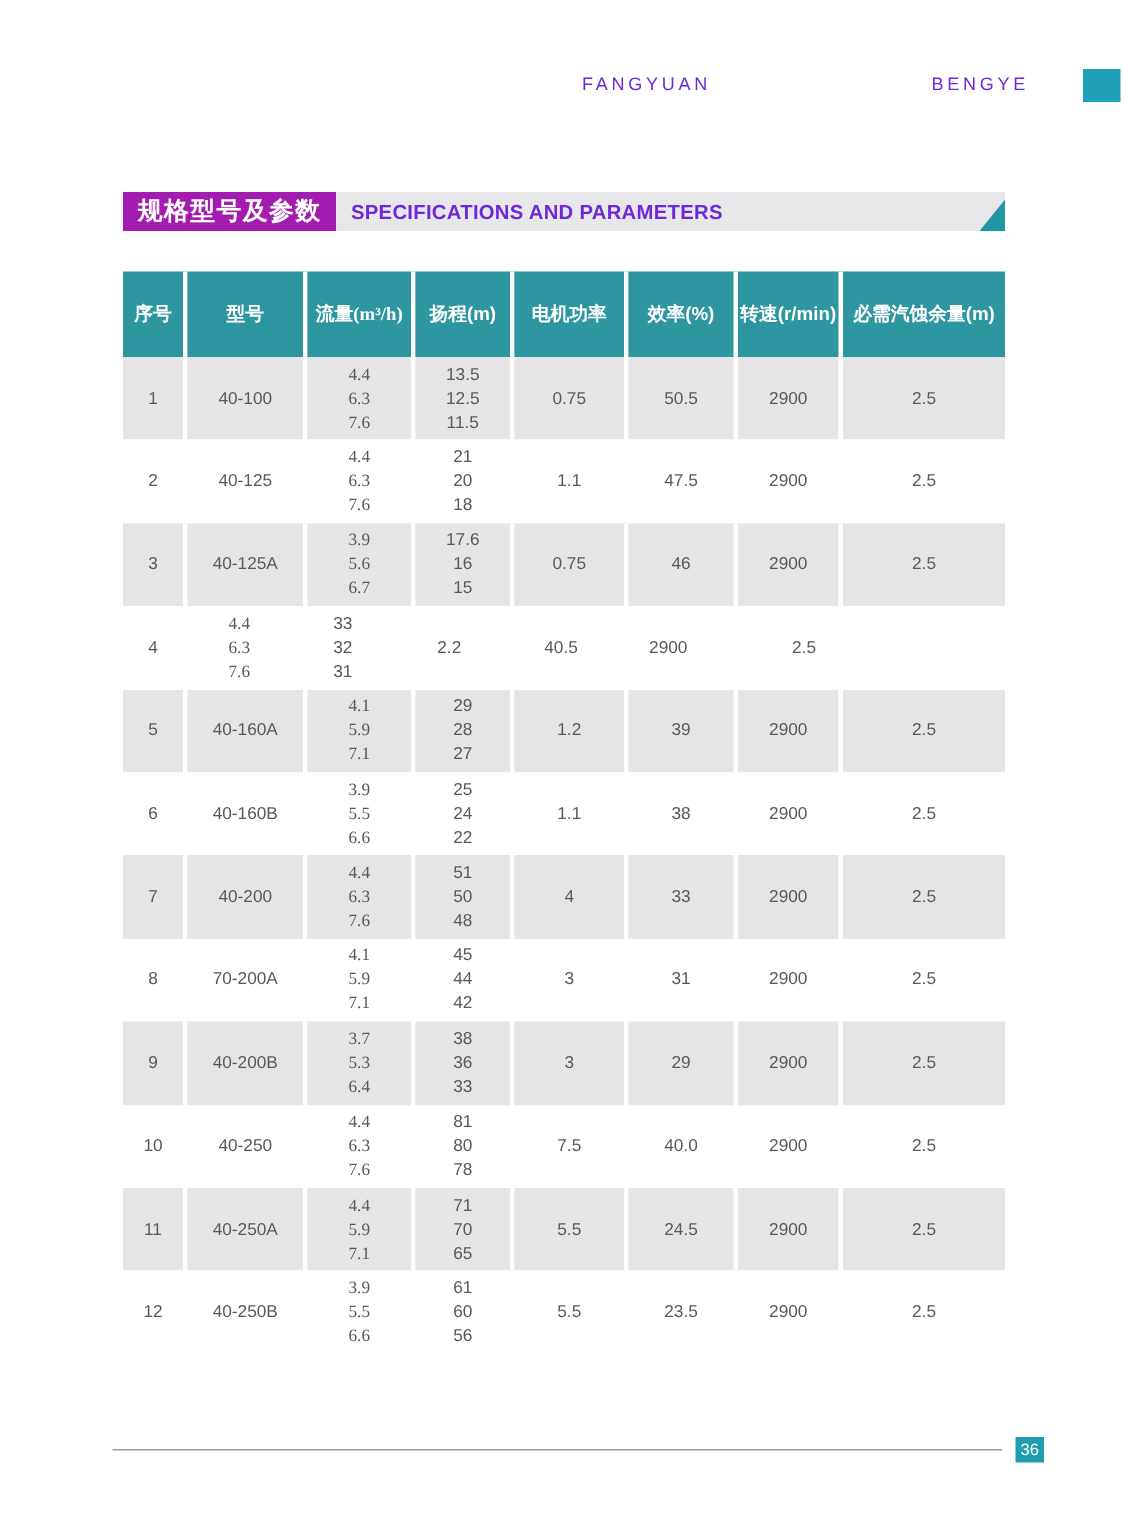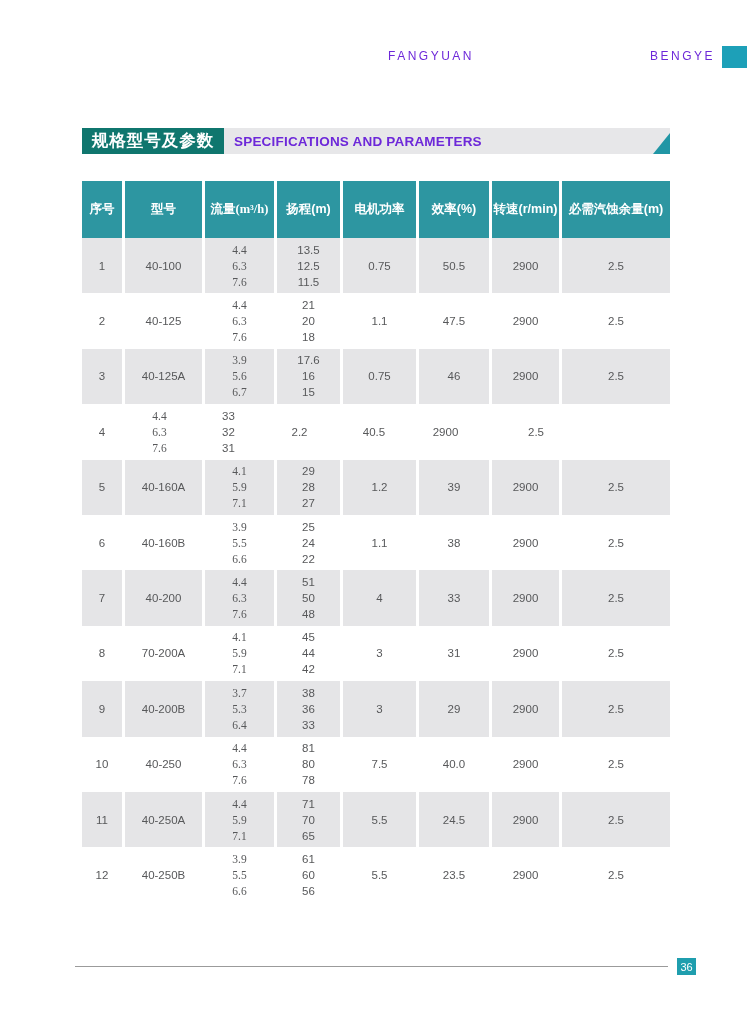--- a/index.html
+++ b/index.html
@@ -6,27 +6,27 @@
   .page {
     position:relative; width:749px; height:1017px; background:#ffffff;
     font-family:"Liberation Sans","DejaVu Sans",sans-serif; overflow:hidden;
   }
   
   .brand {
     position:absolute; top:49px; font-size:12px; letter-spacing:2.5px;
     color:#6d28d9; font-weight:400;
   }
   .brand-left { left:388px; }
-  .brand-right { left:650px; }
+  .brand-right { left:621px; }
   .corner-sq { position:absolute; left:722px; top:46px; width:25px; height:22px; background:#1da0b8; }
 
   
   .title-bar { position:absolute; left:82px; top:128px; width:588px; height:26px; display:flex; }
   .title-cn {
-    width:142px; background:#0f766e; color:#ffffff; font-weight:bold; font-size:16.5px;
+    width:142px; background:#a21caf; color:#ffffff; font-weight:bold; font-size:16.5px;
     display:flex; align-items:center; justify-content:center; letter-spacing:1px; flex:0 0 142px;
   }
   .title-en-bar { flex:1; background:#e7e7e9; position:relative; display:flex; align-items:center; }
   .title-en {
     color:#6d28d9; font-weight:bold; font-size:13.5px; padding-left:10px; letter-spacing:0.2px;
   }
   .title-tri {
     position:absolute; right:0; bottom:0; width:0; height:0;
     border-left:17px solid transparent; border-bottom:21px solid #2196a5;
   }

